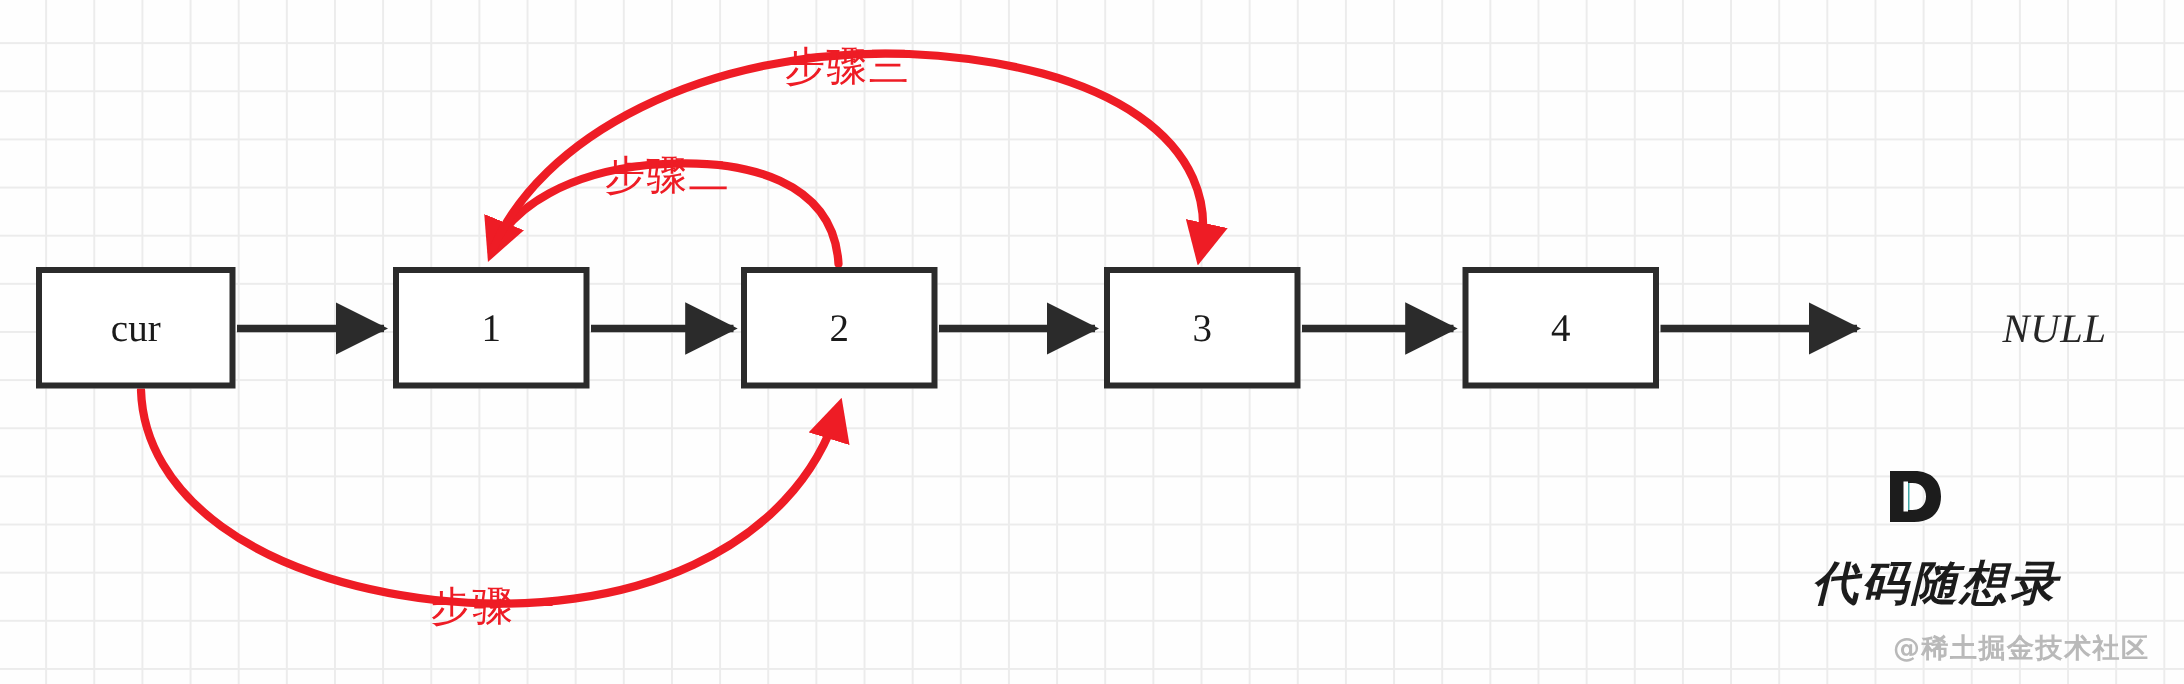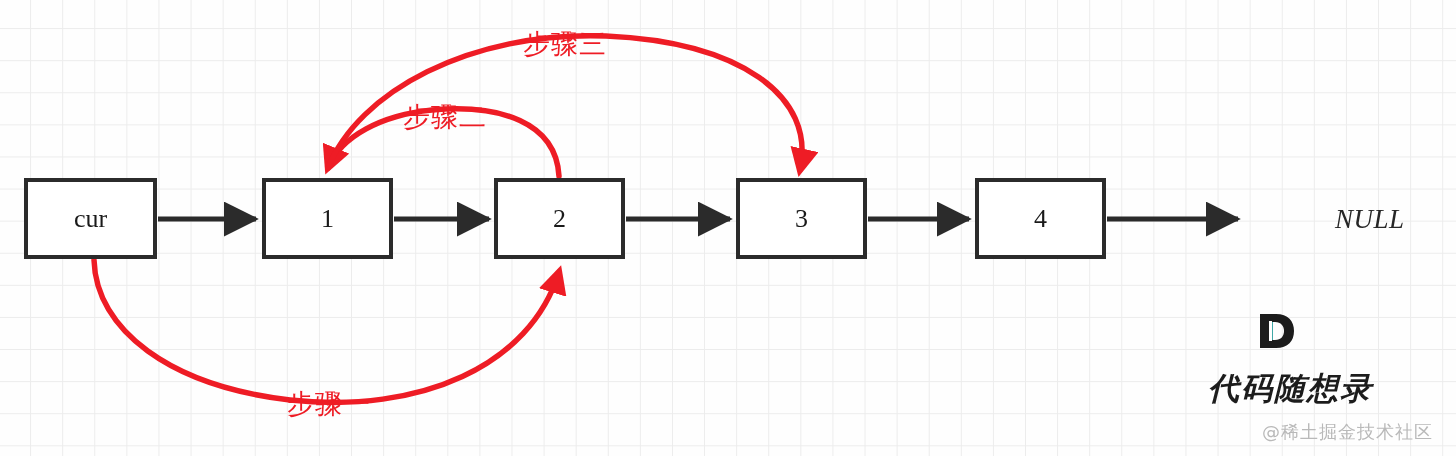--- a/index.html
+++ b/index.html
@@ -88,20 +88,21 @@
   }
   #watermark {
     position: absolute;
     left: 1262px;
     top: 420px;
     font-family: "DejaVu Sans", "Liberation Sans", sans-serif;
     font-size: 18px;
     color: #b9b9b9;
     letter-spacing: 1px;
     white-space: nowrap;
+    font-weight: bold;
   }
 </style>
 </head>
 <body>
 
 <div id="canvas">
 
   <svg id="diagram-svg" viewBox="0 0 1456 456">
     <defs>
       <marker id="black-arrow" viewBox="0 0 10 10" refX="9.2" refY="5" markerWidth="7" markerHeight="7" orient="auto-start-reverse">

